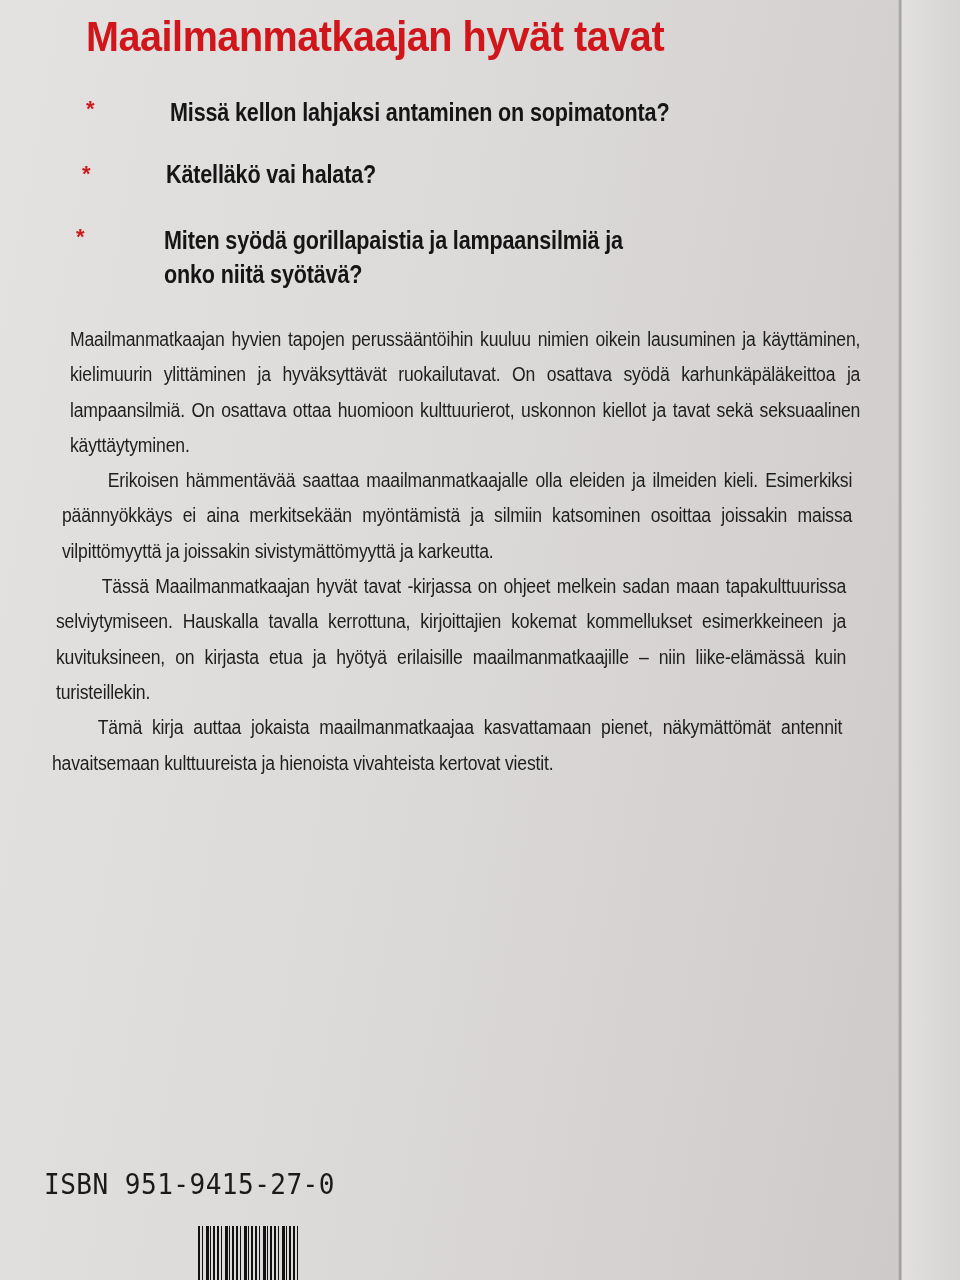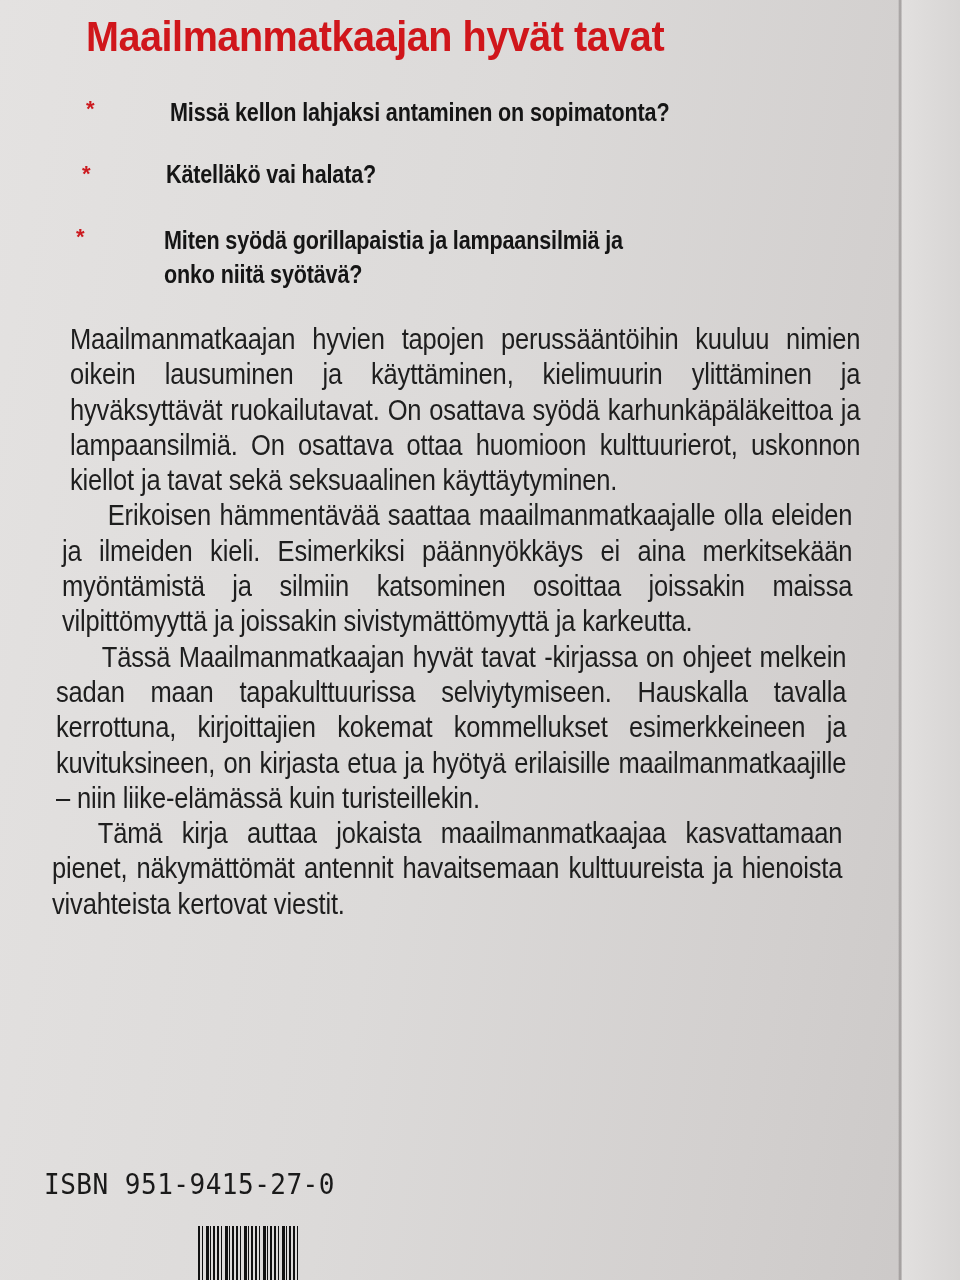--- a/index.html
+++ b/index.html
@@ -29,21 +29,21 @@
     .bullet .star {
       position: absolute; color: #cc1a1f; font-weight: bold; font-size: 22px;
     }
     .bullet .q {
       position: absolute; font-weight: bold; font-size: 26px; line-height: 33px;
       color: #151515; transform: scaleX(0.83); transform-origin: left top;
       white-space: nowrap; letter-spacing: -0.2px;
     }
     .body-text {
       position: absolute; left: 52px; top: 322px; width: 790px;
-      font-size: 29px; line-height: 35.3px; color: #1e1e1e;
+      font-size: 20px; line-height: 35.3px; color: #1e1e1e;
     }
     .para {
       margin: 0; text-align: justify; text-align-last: left;
       transform: scaleX(0.88); transform-origin: left top; width: 898px;
       letter-spacing: -0.2px;
     }
     .para.indent { text-indent: 52px; }
     .isbn {
       position: absolute; left: 44px; top: 1167px;
       font-family: "DejaVu Sans Mono", monospace; font-size: 29px;

